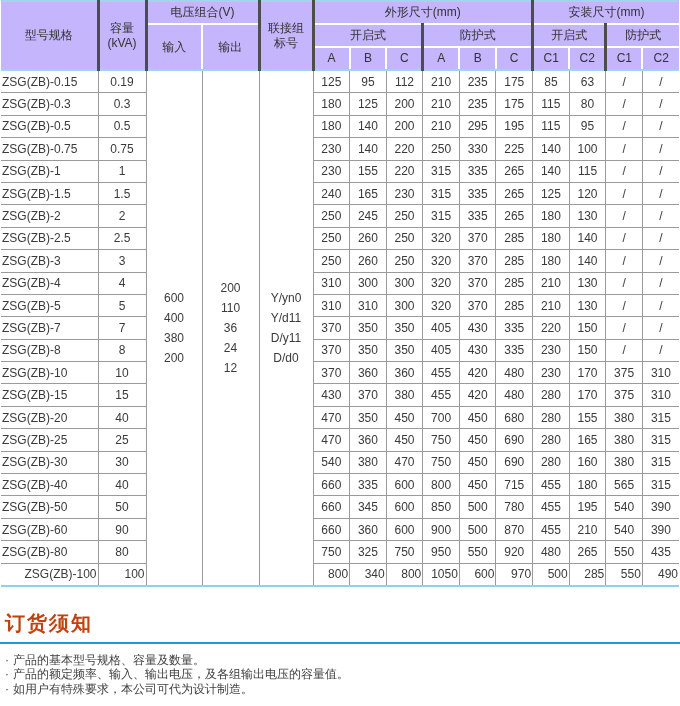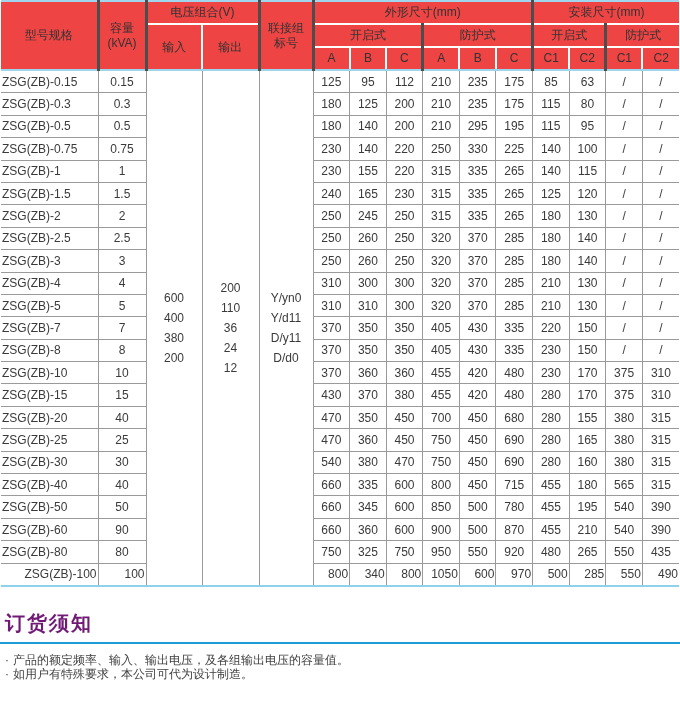--- a/index.html
+++ b/index.html
@@ -11,21 +11,21 @@
     overflow: hidden;
   }
   table.spec {
     border-collapse: collapse;
     table-layout: fixed;
     width: 678px;
     margin-left: 1px;
   }
   
   thead th {
-    background: #ef4444;
+    background: #c4b5fd;
     border: 2px solid #ffffff;
     font-weight: normal;
     font-size: 12px;
     color: #333333;
     padding: 0;
     height: 21px;
     line-height: 1.2;
     text-align: center;
     vertical-align: middle;
   }
@@ -49,21 +49,21 @@
   tbody td.model { text-align: left; }
   tbody td:first-child { border-left: none; }
   tbody tr td:last-child { border-right: none; }
   tbody tr:last-child td { border-bottom: 2px solid #8fd0ec; text-align: right; }
   tbody td.merged { border-bottom: 2px solid #8fd0ec; line-height: 20px; }
   
   .footer { margin-top: 23px; }
   .footer-title {
     font-size: 20px;
     font-weight: bold;
-    color: #701a75;
+    color: #c2410c;
     margin: 0 0 5px 5px;
     letter-spacing: 2px;
   }
   .footer-rule {
     border: none;
     border-top: 2px solid #1b9cd9;
     margin: 0 0 9px 0;
     width: 680px;
   }
   .note {
@@ -127,21 +127,21 @@
       <th class="hb">C</th>
       <th class="gb hb">C1</th>
       <th class="hb">C2</th>
       <th class="gb hb">C1</th>
       <th class="hb last">C2</th>
     </tr>
   </thead>
   <tbody>
       <tr>
         <td class="model">ZSG(ZB)-0.15</td>
-        <td>0.15</td>
+        <td>0.19</td>
         <td rowspan="23" class="merged">
           <div>600</div>
           <div>400</div>
           <div>380</div>
           <div>200</div>
         </td>
         <td rowspan="23" class="merged">
           <div>200</div>
           <div>110</div>
           <div>36</div>
@@ -473,18 +473,21 @@
         <td>550</td>
         <td>490</td>
       </tr>
     </tbody>
 </table>
 
 <div class="footer">
   <div class="footer-title">订货须知</div>
   <hr class="footer-rule">
   <div class="note">
+    <span class="bullet">·</span><span>产品的基本型号规格、容量及数量。</span>
+  </div>
+  <div class="note">
     <span class="bullet">·</span><span>产品的额定频率、输入、输出电压，及各组输出电压的容量值。</span>
   </div>
   <div class="note">
     <span class="bullet">·</span><span>如用户有特殊要求，本公司可代为设计制造。</span>
   </div>
 </div>
 
 </body></html>

